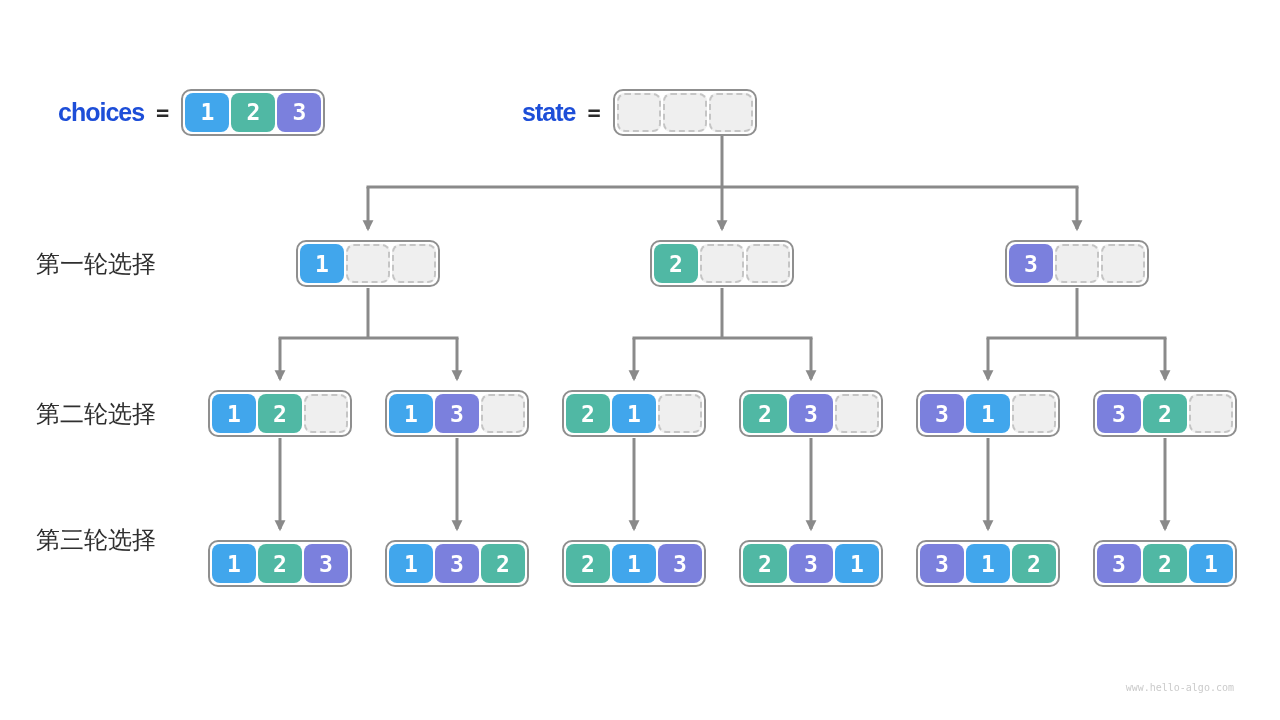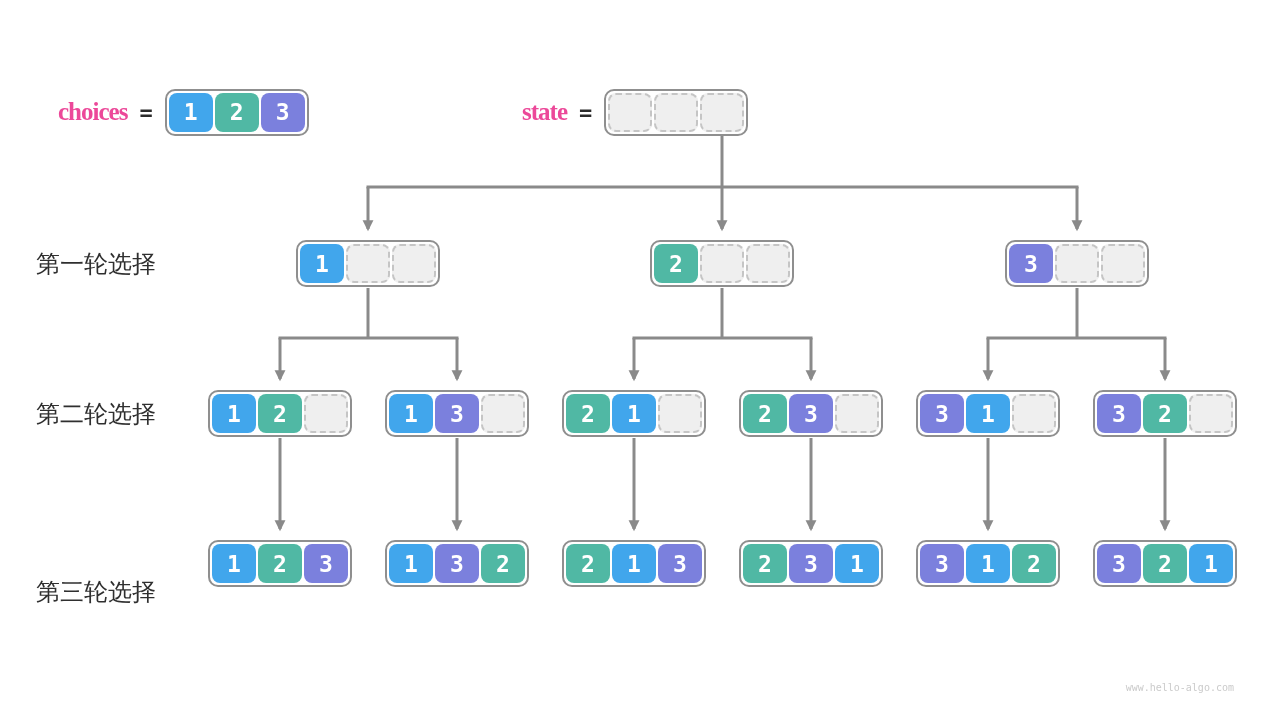--- a/index.html
+++ b/index.html
@@ -18,24 +18,24 @@
     pointer-events: none;
   }
   
   .header-group {
     position: absolute;
     display: flex;
     align-items: center;
     gap: 12px;
   }
   .code-label {
-    font-family: Liberation Serif, serif;
+    font-family: Liberation Sans, sans-serif;
     font-weight: bold;
     font-size: 25px;
-    color: #ec4899;
+    color: #1d4ed8;
     letter-spacing: -1px;
   }
   .equals {
     font-family: "DejaVu Sans Mono", "Liberation Mono", monospace;
     font-weight: bold;
     font-size: 22px;
     color: #2b2b2b;
   }
   
   .node {
@@ -142,21 +142,21 @@
     <span class="equals">=</span>
     <div class="node">
       <div class="cell empty"></div>
       <div class="cell empty"></div>
       <div class="cell empty"></div>
     </div>
   </div>
 
   <div class="row-label" style="top:390px;">第二轮选择</div>
   <div class="row-label" style="top:240px;">第一轮选择</div>
-  <div class="row-label" style="top:568px;text-align:right;">第三轮选择</div>
+  <div class="row-label" style="top:516px;text-align:right;">第三轮选择</div>
 
   <div class="node positioned" style="left:368px; top:240px;">
     <div class="cell" style="background: rgb(65, 166, 236);">1</div>
     <div class="cell empty"></div>
     <div class="cell empty"></div>
   </div>
   <div class="node positioned" style="left:722px; top:240px;">
     <div class="cell" style="background: rgb(80, 184, 164);">2</div>
     <div class="cell empty"></div>
     <div class="cell empty"></div>

